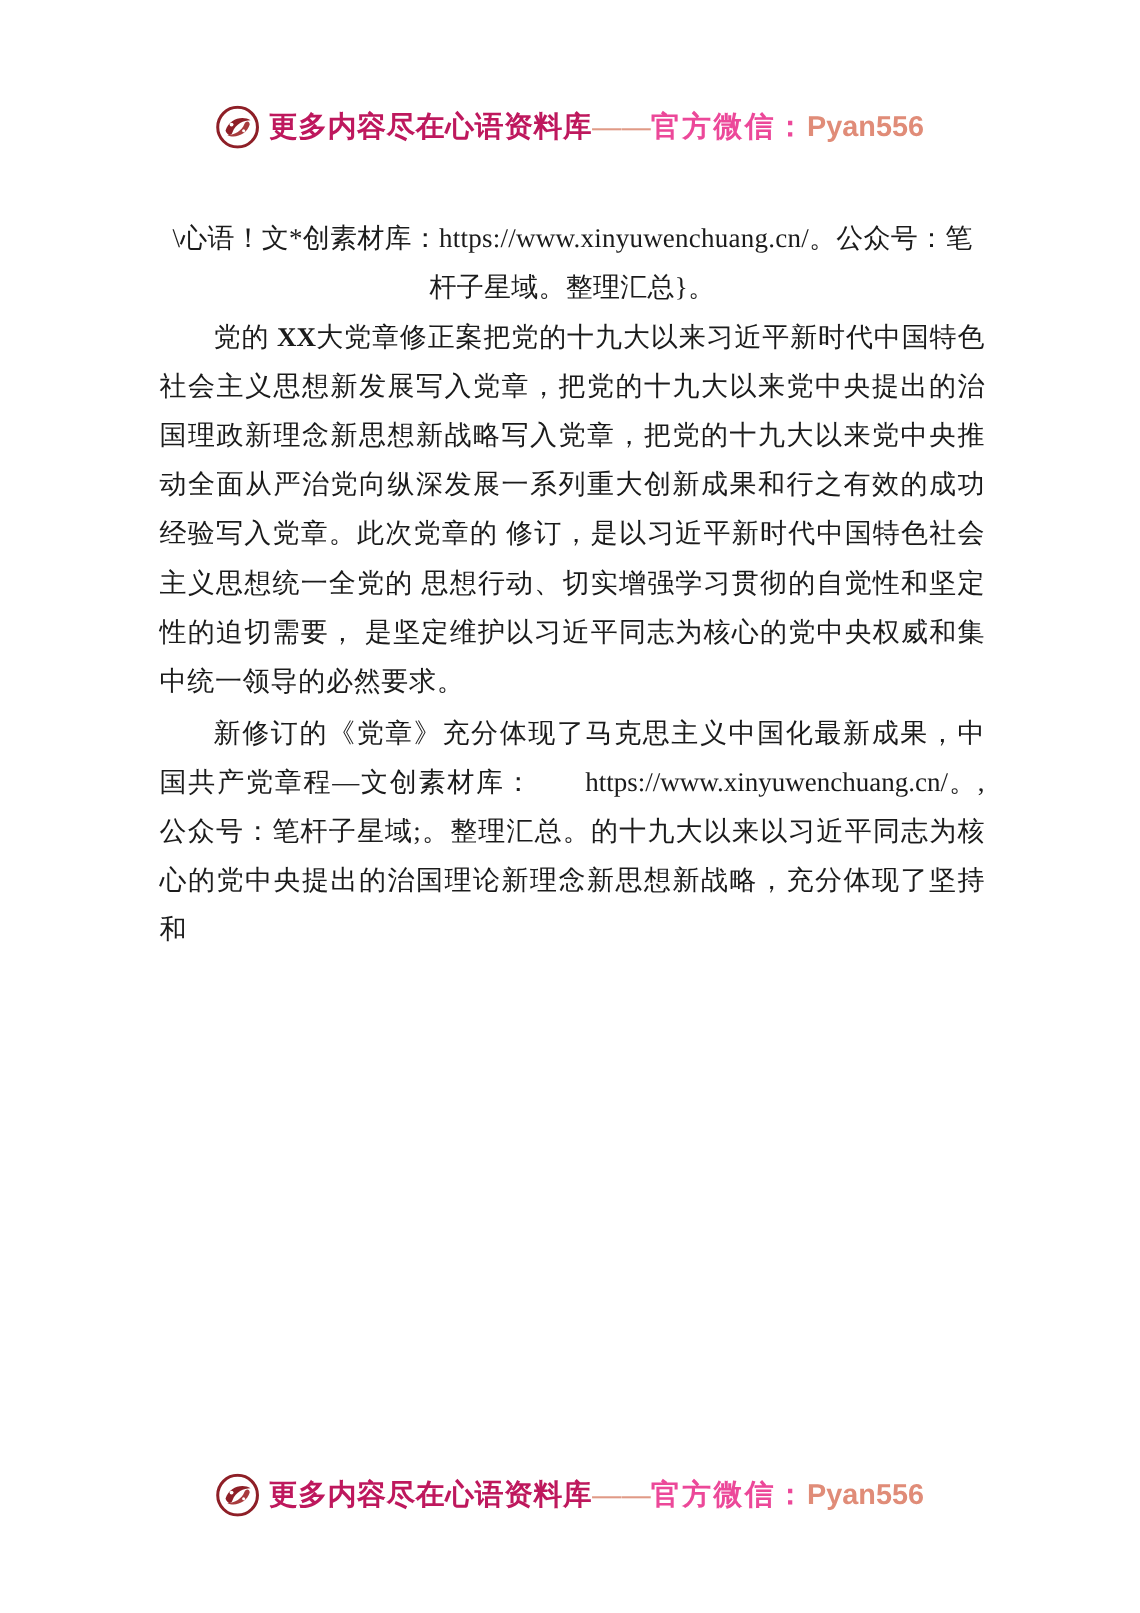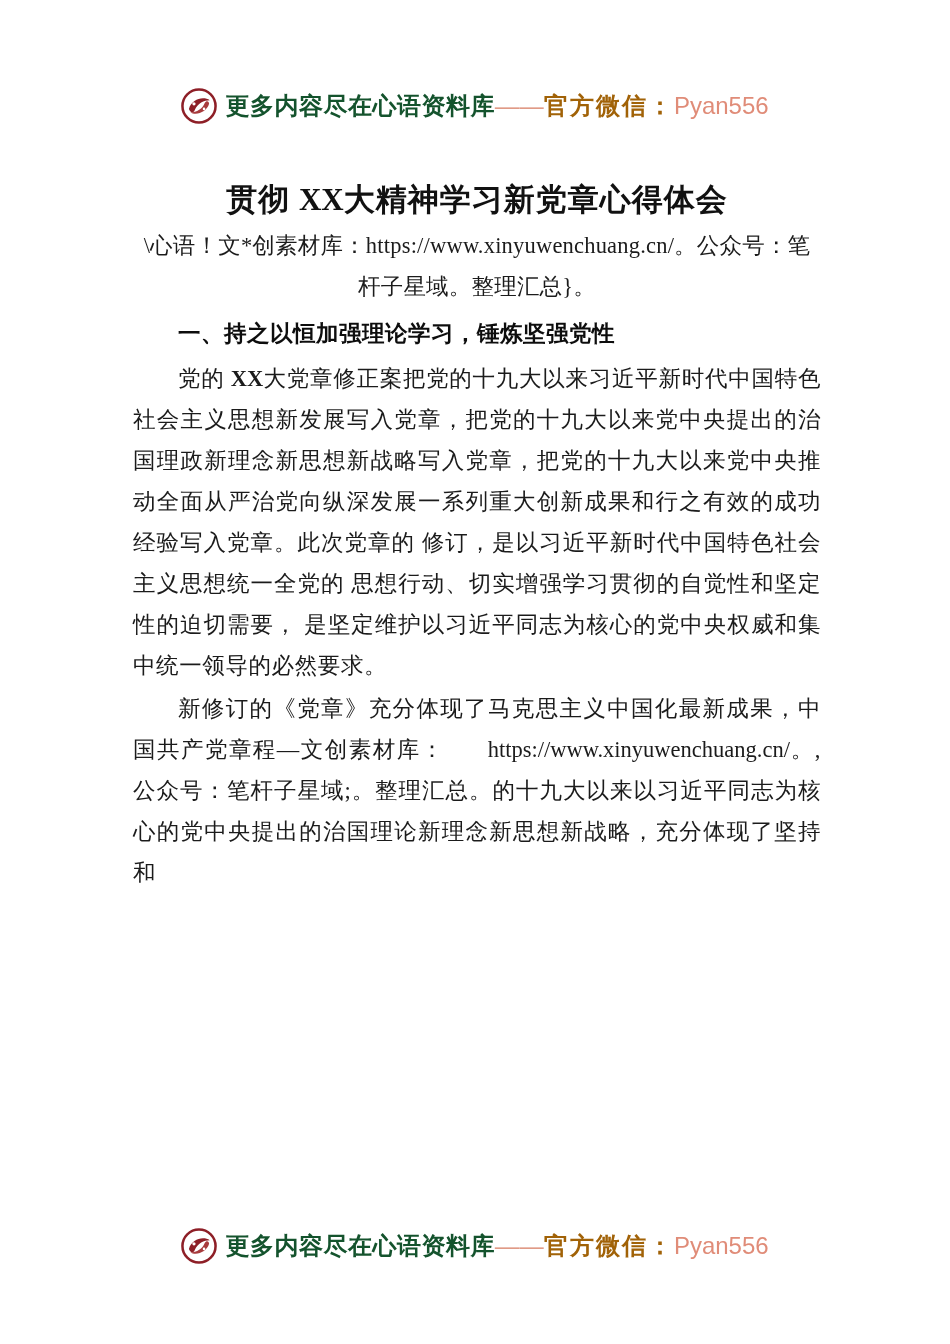--- a/index.html
+++ b/index.html
@@ -37,24 +37,24 @@
     display: block;
   }
   .wm-text {
     font-family: "Liberation Serif", "DejaVu Serif", serif;
     font-size: 24px;
     font-weight: 700;
     letter-spacing: 0.5px;
     white-space: nowrap;
     line-height: 1;
   }
-  .wm-a { color: #14532d; }
+  .wm-a { color: #be185d; }
   .wm-dash { color: #e09a86; font-weight: 700; }
-  .wm-b { color: #a16207; letter-spacing: 2px; }
-  .wm-c { color: #e08c78; font-family: "Liberation Sans", "DejaVu Sans", sans-serif; font-weight: 400; letter-spacing: 0px; }
+  .wm-b { color: #ec4899; letter-spacing: 2px; }
+  .wm-c { color: #e08c78; font-family: "Liberation Sans", "DejaVu Sans", sans-serif; font-weight: 700; letter-spacing: 0px; }
 
   
   .doc {
     position: absolute;
     left: 133px;
     top: 178px;
     width: 688px;
   }
 
   .doc-title {
@@ -126,26 +126,24 @@
       <circle cx="36" cy="44" r="4.5" fill="#ffffff"></circle>
       <circle cx="64" cy="58" r="3.5" fill="#ffffff"></circle>
     </svg>
     <span class="wm-text">
       <span class="wm-a">更多内容尽在心语资料库</span><span class="wm-dash">——</span><span class="wm-b">官方微信：</span><span class="wm-c">Pyan556</span>
     </span>
   </div>
 
   <div class="doc">
 
-    <h1 class="doc-title"><span>贯彻 </span><span class="en">XX</span><span>大精神学习新党章心得体会</span></h1>
 
     <p class="body-text src-note">\心语！文*创素材库：https://www.xinyuwenchuang.cn/。公众号：笔杆子星域。整理汇总}。</p>
 
 
-    <h2 class="section-heading">一、持之以恒加强理论学习，锤炼坚强党性</h2>
 
     <p class="body-text indent"><span>党的 </span><span class="en-inline">XX</span><span>大党章修正案把党的十九大以来习近平新时代中国特色社会主义思想新发展写入党章，把党的十九大以来党中央提出的治国理政新理念新思想新战略写入党章，把党的十九大以来党中央推动全面从严治党向纵深发展一系列重大创新成果和行之有效的成功经验写入党章。此次党章的 修订，是以习近平新时代中国特色社会主义思想统一全党的 思想行动、切实增强学习贯彻的自觉性和坚定性的迫切需要， 是坚定维护以习近平同志为核心的党中央权威和集中统一领导的必然要求。</span></p>
 
     <p class="body-text indent gap-before"><span>新修订的《党章》充分体现了马克思主义中国化最新成果，中国共产党章程—文创素材库：</span><span class="url-inline">https://www.xinyuwenchuang.cn/</span><span>。,公众号：笔杆子星域;。整理汇总。的十九大以来以习近平同志为核心的党中央提出的治国理论新理念新思想新战略，充分体现了坚持和</span></p>
 
   </div>
 
   <div class="watermark bottom">
     <svg class="wm-logo" viewBox="0 0 100 100" aria-hidden="true">
       <circle cx="50" cy="50" r="46" fill="none" stroke="#8e1f27" stroke-width="7"></circle>

